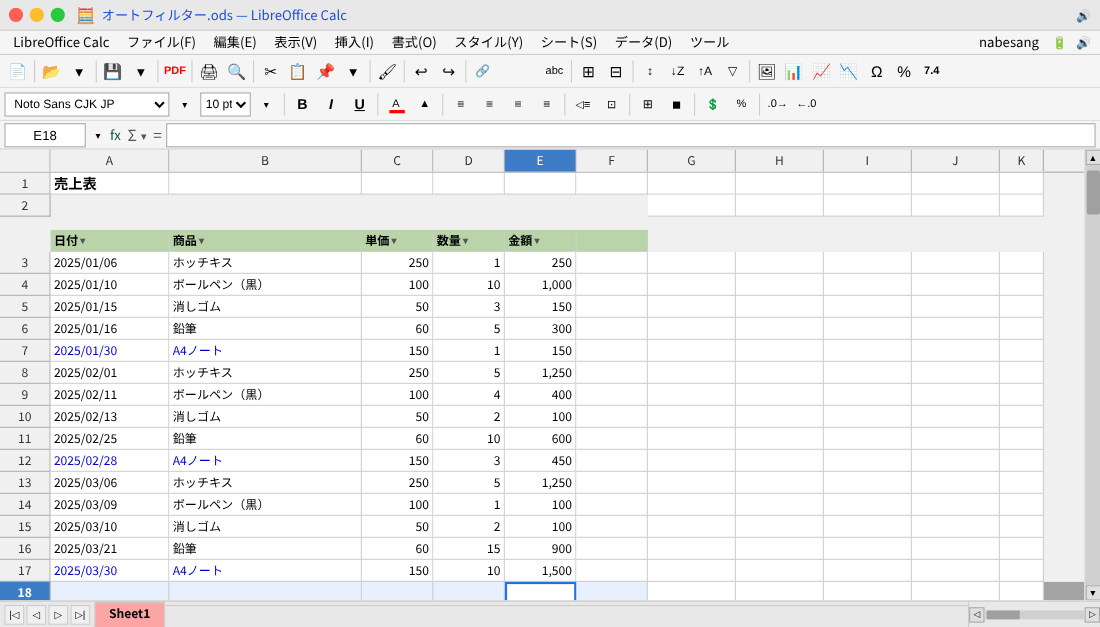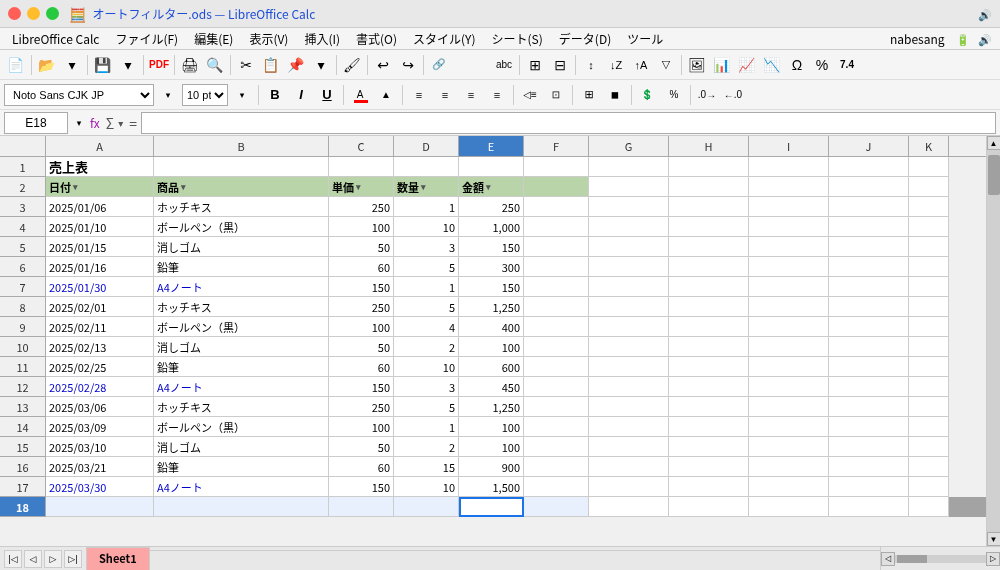--- a/index.html
+++ b/index.html
@@ -32,21 +32,21 @@
     .col-header { height: 20px; border-right: 1px solid #aaa; display: flex; align-items: center; justify-content: center; font-size: 11px; color: #333; background: #f0f0f0; user-select: none; }
     .col-header.selected { background: #3d7dc8; color: white; }
 
     
     #grid { display: flex; flex-direction: column; }
     .grid-row { display: flex; }
     .row-header { width: 46px; min-width: 46px; height: 20px; background: #f0f0f0; border-right: 1px solid #aaa; border-bottom: 1px solid #aaa; display: flex; align-items: center; justify-content: center; font-size: 11px; color: #333; user-select: none; }
     .cell { height: 20px; border-right: 1px solid #ccc; border-bottom: 1px solid #ccc; font-size: 11px; padding: 0 3px; display: flex; align-items: center; overflow: hidden; white-space: nowrap; background: white; cursor: cell; }
     .cell.active-selected { background: white; outline: 2px solid #1a73e8; outline-offset: -2px; }
     .cell-right { justify-content: flex-end; }
-    .header-row { background: #b8d4a8; font-weight: bold; }
+    .header-row { background: #b8d4a8; font-weight: bold; margin-top: 32px; }
     .sheet-tab { padding: 2px 12px; background: #fca5a5; border: 1px solid #ccc; border-bottom: none; font-size: 11px; cursor: pointer; font-weight: bold; }
 
     .col-a { width: 108px; min-width: 108px; }
     .col-b { width: 175px; min-width: 175px; }
     .col-c { width: 65px; min-width: 65px; }
     .col-d { width: 65px; min-width: 65px; }
     .col-e { width: 65px; min-width: 65px; }
     .col-f { width: 65px; min-width: 65px; }
     .col-g { width: 80px; min-width: 80px; }
     .col-h { width: 80px; min-width: 80px; }
@@ -164,23 +164,23 @@
     <button class="tb-btn" style="font-size:10px;">◼</button>
     <div class="tb-sep"></div>
     <button class="tb-btn" style="font-size:10px;">💲</button>
     <button class="tb-btn" style="font-size:10px;">%</button>
     <div class="tb-sep"></div>
     <button class="tb-btn" style="font-size:10px;">.0→</button>
     <button class="tb-btn" style="font-size:10px;">←.0</button>
   </div>
 
   <div id="formulabar" style="height:26px; background:#f5f5f5; display:flex; align-items:center; border-bottom:1px solid #ccc;">
-    <input type="text" id="cell-ref" value="E18" style="width: 64px; height: 22px; border: 1px solid rgb(170, 170, 170); font-size: 12px; padding: 0px 4px; text-align: center; margin: 0px 4px; background: white;">
+    <input type="text" id="cell-ref" value="E18" style="width: 74px; height: 22px; border: 1px solid rgb(170, 170, 170); font-size: 12px; padding: 0px 4px; text-align: center; margin: 0px 4px; background: white;">
     <button class="tb-btn" style="font-size:9px; width:14px;">▾</button>
-    <span style="margin:0 4px; color:#a21caf; font-size:12px; cursor:pointer;">fx</span>
+    <span style="margin:0 4px; color:#14532d; font-size:12px; cursor:pointer;">fx</span>
     <span style="margin:0 2px; color:#555; font-size:14px; cursor:pointer;">Σ</span>
     <span style="margin:0 2px; color:#555; font-size:10px;">▾</span>
     <span style="margin:0 4px; color:#555; font-size:14px; cursor:pointer;">=</span>
     <input type="text" value="" style="flex: 1 1 0%; height: 22px; border: 1px solid rgb(170, 170, 170); font-size: 12px; padding: 0px 4px; background: white; margin-right: 4px;">
   </div>
 
   <div style="display:flex; flex:1; overflow:hidden;">
     <div style="flex:1; overflow:hidden; display:flex; flex-direction:column;">
 
       <div style="display:flex; flex-direction:row; background:#f0f0f0; border-bottom:1px solid #aaa; min-height:20px;">

